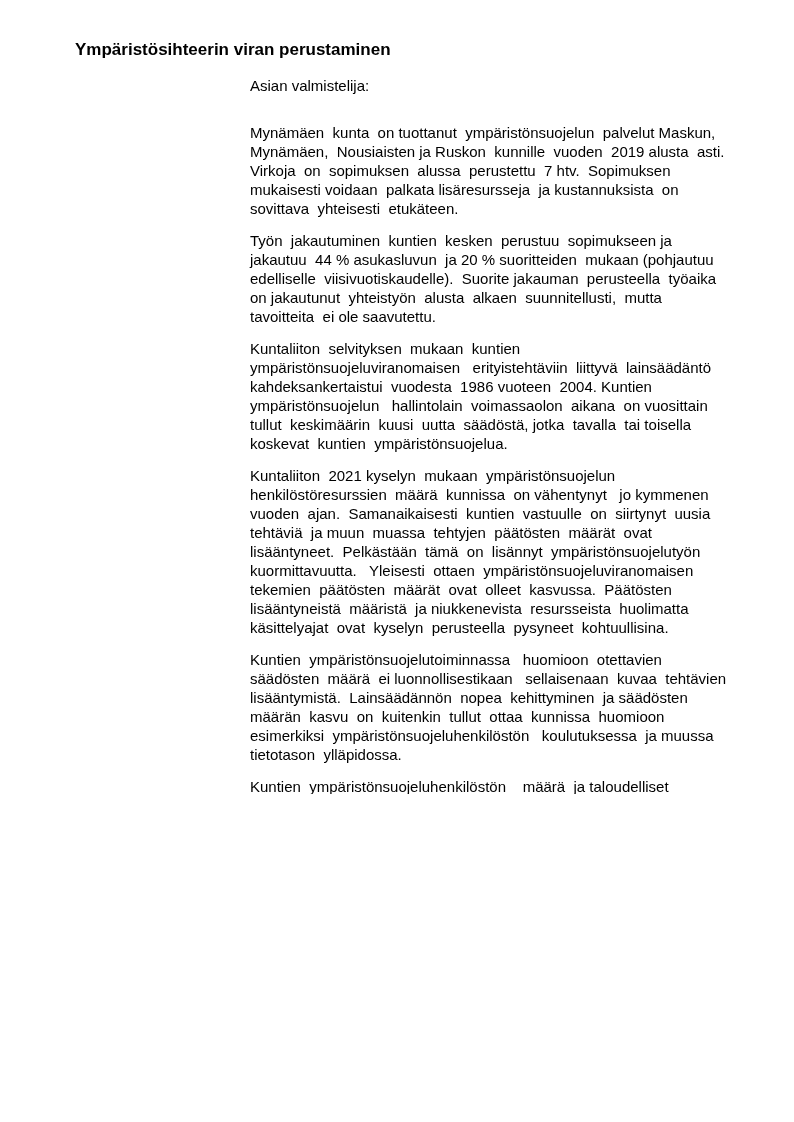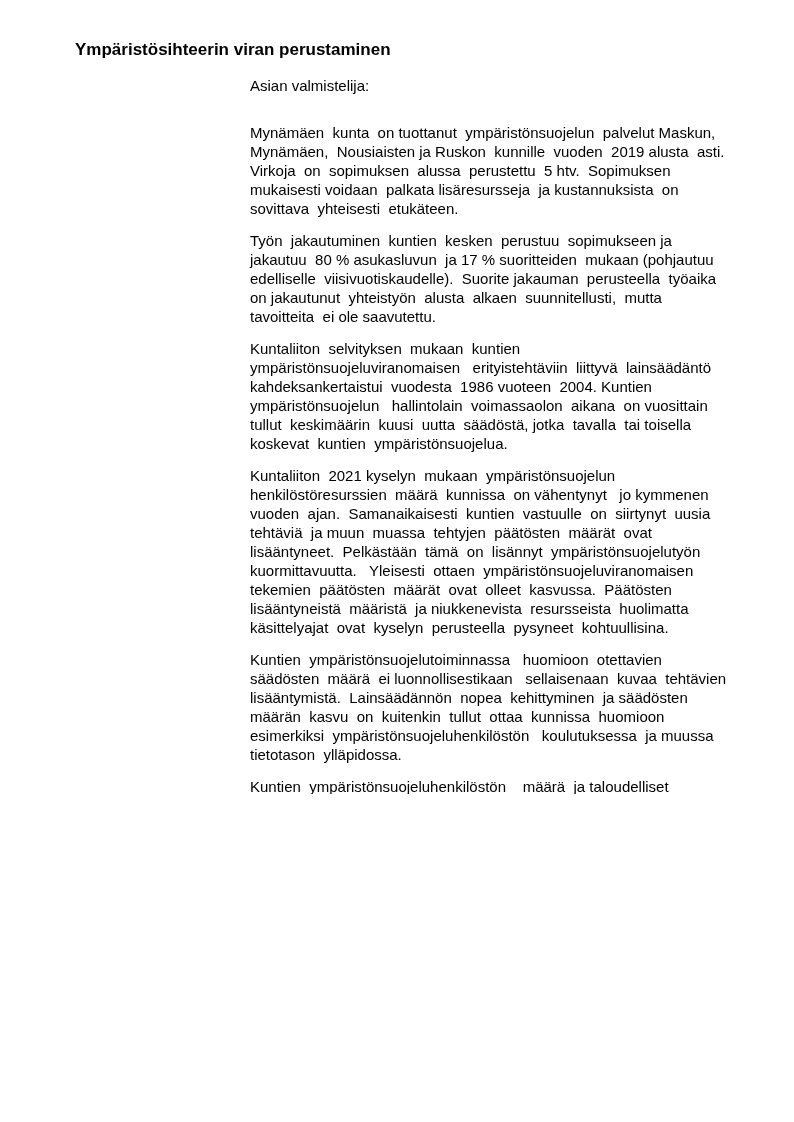--- a/index.html
+++ b/index.html
@@ -64,25 +64,25 @@
   </header>
 
   <section class="doc-body">
 
     <div class="preparer-block">
       <div class="preparer-line">Asian valmistelija:</div>
     </div>
 
     <p class="para">Mynämäen  kunta  on tuottanut  ympäristönsuojelun  palvelut Maskun,
 Mynämäen,  Nousiaisten ja Ruskon  kunnille  vuoden  2019 alusta  asti.
-Virkoja  on  sopimuksen  alussa  perustettu  5 htv.  Sopimuksen
+Virkoja  on  sopimuksen  alussa  perustettu  7 htv.  Sopimuksen
 mukaisesti voidaan  palkata lisäresursseja  ja kustannuksista  on
 sovittava  yhteisesti  etukäteen.</p>
     <p class="para">Työn  jakautuminen  kuntien  kesken  perustuu  sopimukseen ja
-jakautuu  80 % asukasluvun  ja 17 % suoritteiden  mukaan (pohjautuu
+jakautuu  44 % asukasluvun  ja 20 % suoritteiden  mukaan (pohjautuu
 edelliselle  viisivuotiskaudelle).  Suorite jakauman  perusteella  työaika
 on jakautunut  yhteistyön  alusta  alkaen  suunnitellusti,  mutta
 tavoitteita  ei ole saavutettu.</p>
     <p class="para">Kuntaliiton  selvityksen  mukaan  kuntien
 ympäristönsuojeluviranomaisen   erityistehtäviin  liittyvä  lainsäädäntö
 kahdeksankertaistui  vuodesta  1986 vuoteen  2004. Kuntien
 ympäristönsuojelun   hallintolain  voimassaolon  aikana  on vuosittain
 tullut  keskimäärin  kuusi  uutta  säädöstä, jotka  tavalla  tai toisella
 koskevat  kuntien  ympäristönsuojelua.</p>
     <p class="para">Kuntaliiton  2021 kyselyn  mukaan  ympäristönsuojelun

